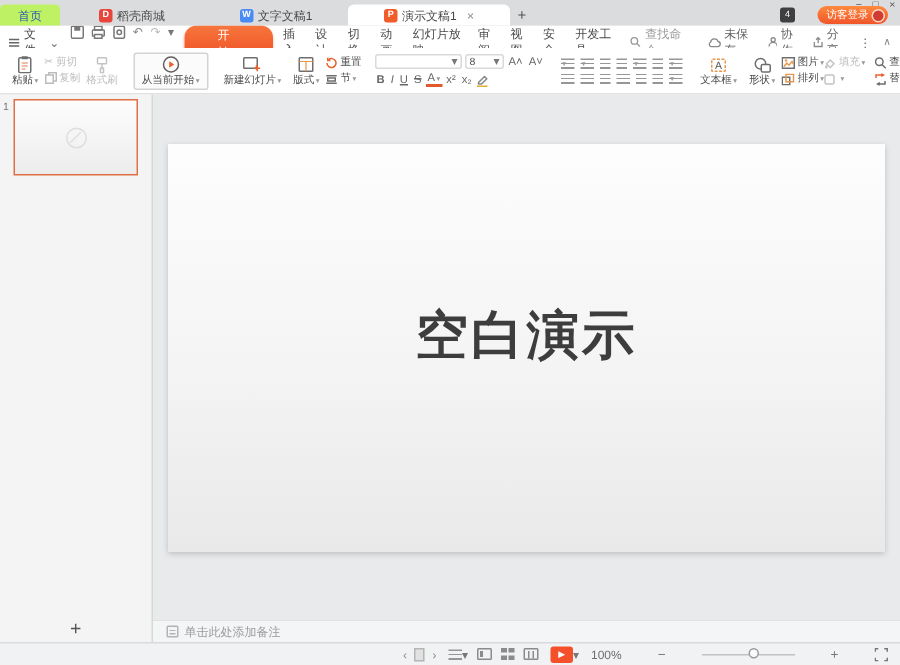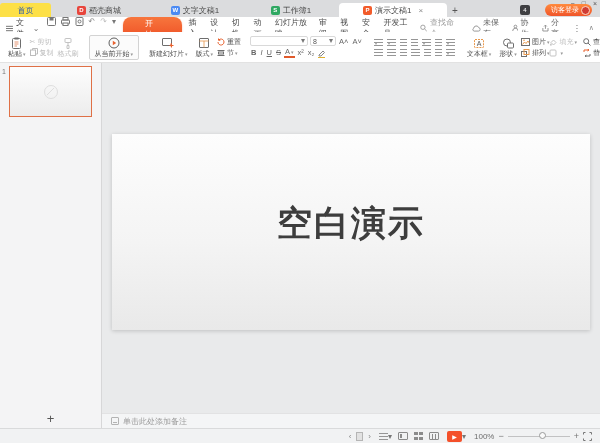--- a/index.html
+++ b/index.html
@@ -3,21 +3,21 @@
 <meta charset="utf-8">
 <style>
   * { margin:0; padding:0; box-sizing:border-box; }
   html,body { width:600px; height:443px; overflow:hidden; }
   body { font-family:"Liberation Sans","DejaVu Sans",sans-serif; }
   .app { width:600px; height:443px; display:flex; flex-direction:column; background:#e9eaeb; position:relative; }
 
   
   .tabbar { height:17px; background:#dbdcde; display:flex; align-items:flex-end; position:relative; flex:0 0 auto; }
   .tab { height:14px; display:flex; align-items:center; justify-content:center; gap:3px; font-size:8px; color:#474747; width:96px; cursor:default; }
-  .tab.home { width:51px; background:#fde047; color:#2f5cad; border-radius:3px 3px 0 0; }
+  .tab.home { width:40px; background:#bef264; color:#2f5cad; border-radius:3px 3px 0 0; }
   .tab.active { background:#ffffff; border-radius:4px 4px 0 0; width:108px; }
   .doc-ic { width:9px; height:9px; border-radius:2px; color:#fff; font-size:6px; line-height:9px; text-align:center; font-weight:bold; flex:0 0 auto; }
   .tab .close { color:#8a8a8a; font-size:8px; margin-left:4px; }
   .newtab { width:16px; height:14px; font-size:10px; color:#555; display:flex; align-items:center; justify-content:center; }
   .winctrl { position:absolute; top:0; right:3px; font-size:7px; color:#555; display:flex; gap:7px; }
   .task-badge { position:absolute; top:5px; right:70px; background:#3f3f42; color:#fff; font-size:6px; width:10px; height:10px; border-radius:2px; text-align:center; line-height:10px; }
   .login-pill { position:absolute; top:4px; right:8px; height:12px; background:linear-gradient(#ff8a3d,#f0552a); border-radius:7px; color:#fff; font-size:7px; display:flex; align-items:center; gap:2px; padding:0 2px 0 6px; }
   .login-pill .avatar { width:9px; height:9px; border-radius:50%; background:#d03c34; border:1px solid #ffd9c4; }
 
   
@@ -61,21 +61,21 @@
   .sidebar { width:102px; background:#f4f4f5; border-right:1px solid #d7d7d8; display:flex; flex-direction:column; flex:0 0 auto; }
   .side-tabs { height:17px; display:flex; align-items:center; justify-content:center; gap:7px; font-size:8px; color:#5a5a5a; }
   .side-pill { background:#a7a7aa; color:#fff; border-radius:8px; padding:1px 7px; font-size:8px; }
   .thumb-row { display:flex; align-items:flex-start; padding:3px 0 0 2px; gap:2px; }
   .thumb-num { font-size:7px; color:#777; margin-top:2px; width:5px; }
   .thumb { width:83px; height:51px; background:linear-gradient(#fdfdfd,#ececec); border:1px solid #df7046; display:flex; align-items:center; justify-content:center; }
   .side-bottom { margin-top:auto; height:20px; display:flex; align-items:center; justify-content:center; font-size:13px; color:#555; }
 
   .main { flex:1; display:flex; flex-direction:column; min-width:0; }
   .canvas { flex:1; display:flex; align-items:center; justify-content:center; min-height:0; }
-  .slide { width:478px; height:196px; margin-top:-12px; background:linear-gradient(#fdfdfd 0%,#f4f4f4 55%,#e9e9e9 100%); box-shadow:0 1px 4px rgba(0,0,0,.18); display:flex; flex-direction:column; align-items:center; justify-content:center; }
+  .slide { width:478px; height:272px; margin-top:-12px; background:linear-gradient(#fdfdfd 0%,#f4f4f4 55%,#e9e9e9 100%); box-shadow:0 1px 4px rgba(0,0,0,.18); display:flex; flex-direction:column; align-items:center; justify-content:center; }
   .slide-title { font-size:35px; font-weight:bold; color:#3d3d3d; letter-spacing:2px; margin-top:-18px; }
   .slide-subtitle { font-size:12px; color:#8d8d8d; margin-top:16px; letter-spacing:1px; }
   .notesbar { height:15px; background:#f4f5f6; border-top:1px solid #e2e2e3; display:flex; align-items:center; gap:4px; padding-left:9px; font-size:8px; color:#9b9b9b; flex:0 0 auto;text-align:right; }
   .note-ic { width:8px; height:8px; border:1px solid #b3b3b3; border-radius:1px; position:relative; }
   .note-ic::after { content:""; position:absolute; left:1px; top:2px; width:4px; height:3px; background:repeating-linear-gradient(0deg,#b3b3b3 0 1px,transparent 1px 2.5px); }
 
   
   .statusbar { height:15px; background:#f1f2f3; border-top:1px solid #d9dadb; display:flex; align-items:center; justify-content:flex-end; gap:8px; padding:0 8px; font-size:8px; color:#6e6e6e; flex:0 0 auto; }
   .sb-nav { display:flex; align-items:center; gap:5px; color:#888; }
   .sb-slidebox { width:7px; height:9px; border:1px solid #b5b5b5; background:#e2e2e2; }
@@ -85,45 +85,41 @@
   .vic.normal::before { content:""; position:absolute; left:1px; top:1px; width:2px; height:4px; background:#8b8b8b; }
   .vic.sorter { width:9px; height:8px; }
   .vic.sorter::before { content:""; position:absolute; inset:0; background:
       linear-gradient(#8b8b8b,#8b8b8b) 0 0/4px 3px no-repeat,
       linear-gradient(#8b8b8b,#8b8b8b) 5px 0/4px 3px no-repeat,
       linear-gradient(#8b8b8b,#8b8b8b) 0 5px/4px 3px no-repeat,
       linear-gradient(#8b8b8b,#8b8b8b) 5px 5px/4px 3px no-repeat; }
   .vic.reading { width:10px; height:8px; border:1px solid #8b8b8b; border-radius:1px; }
   .vic.reading::before { content:""; position:absolute; left:2.5px; top:1px; width:1px; height:5px; background:#8b8b8b; box-shadow:3px 0 0 #8b8b8b; }
   .playbtn { width:15px; height:11px; background:#f4502a; border-radius:2px; color:#fff; font-size:6px; display:flex; align-items:center; justify-content:center; }
-  .zoomgrp { display:flex; align-items:center; gap:4px; }
+  .zoomgrp { display:flex; align-items:center; gap:24px; }
   .slider { width:62px; height:1px; background:#c2c2c3; position:relative; }
   .slider .knob { position:absolute; left:50%; top:-3.5px; width:7px; height:7px; border-radius:50%; background:#fafafa; border:1px solid #9a9a9a; }
   .zbtn { font-size:9px; color:#777; }
 </style>
 </head>
 <body>
 
 <div class="app">
 
   <div class="tabbar">
     <div class="tab home">
       <span>首页</span>
     </div>
     <div class="tab">
       <span class="doc-ic" style="background:#e8453c">D</span>
       <span>稻壳商城</span>
     </div>
     <div class="tab">
       <span class="doc-ic" style="background:#4a8af4">W</span>
       <span>文字文稿1</span>
-    </div>
-    <div class="tab">
-      <span class="doc-ic" style="background:#2fa862">S</span>
-      <span>工作簿1</span>
     </div>
     <div class="tab active">
       <span class="doc-ic" style="background:#f25b2a">P</span>
       <span>演示文稿1</span>
       <span class="close">×</span>
     </div>
     <div class="newtab">+</div>
 
     <div class="winctrl">
       <span>−</span>

